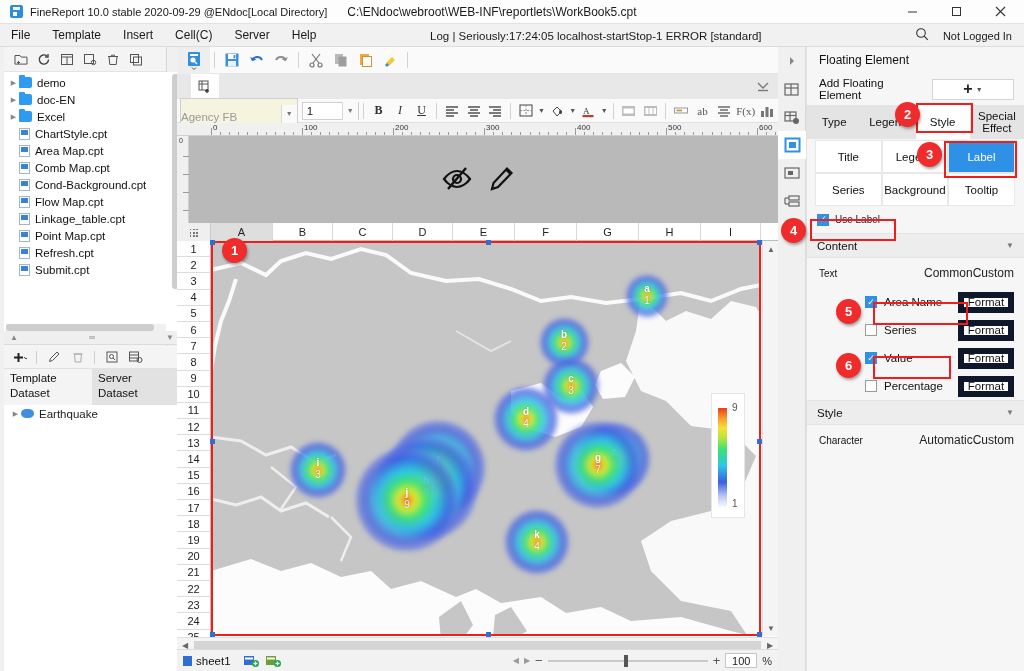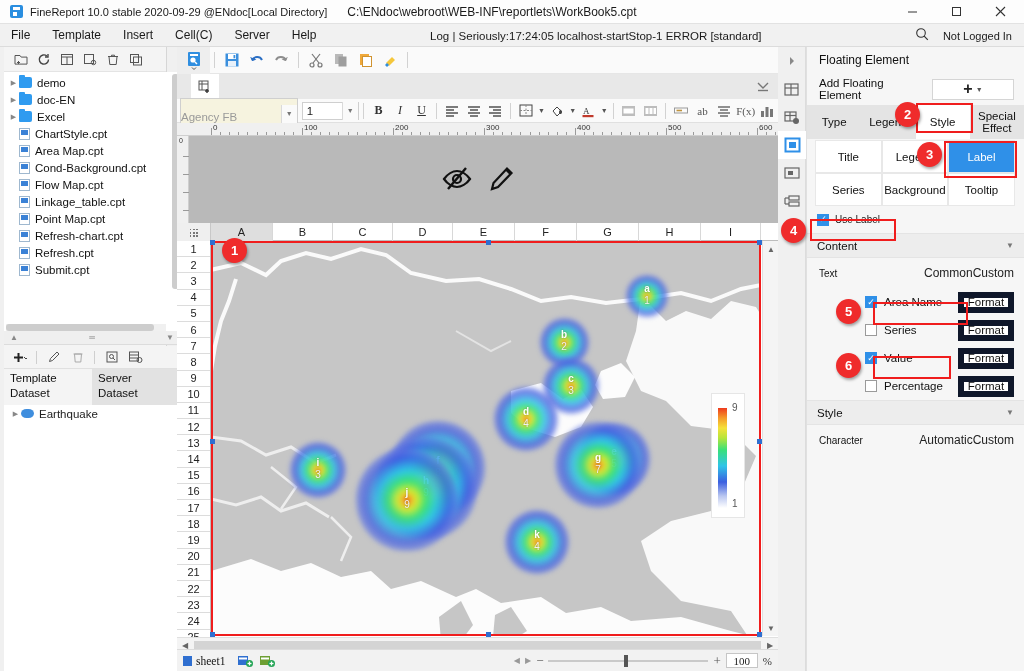--- a/index.html
+++ b/index.html
@@ -251,21 +251,21 @@
     font-size:8px; color:#666; }
   .vscroll .arr.bot { position:absolute; bottom:0; }
   .hscroll { position:absolute; left:0; bottom:0; right:0; height:16px; background:#f4f4f4;
     border-top:1px solid #e0e0e0; display:flex; align-items:center; }
   .hscroll .arr { width:16px; height:16px; display:flex; align-items:center; justify-content:center;
     font-size:8px; color:#666; }
   .hscroll .thumb { flex:1; height:10px; background:#d4d4d4; margin:0 1px; }
 
   .statusbar {
     position:absolute; left:0; bottom:0; width:601px; height:22px; background:#f2f2f2;
-    border-top:1px solid #dcdcdc; display:flex; align-items:center; padding:0 6px;font-family:Liberation Serif, serif;
+    border-top:1px solid #dcdcdc; display:flex; align-items:center; padding:0 6px;
   }
   .sheettab { display:flex; align-items:center; gap:4px; font-size:11.5px; color:#111; }
   .sheettab .ic { width:9px; height:10px; background:#2f6fd0; }
   .addsheet { width:17px; height:14px; position:relative; margin-left:12px; }
   .zoomwrap { margin-left:auto; display:flex; align-items:center; gap:5px; }
   .zoom-arrow { color:#999; font-size:8px; }
   .slider { width:160px; height:12px; position:relative; }
   .slider .track { position:absolute; left:0; top:5px; width:160px; height:2px; background:#c9c9c9; }
   .slider .knob { position:absolute; left:76px; top:0; width:4px; height:12px; background:#555; }
   .zoomval { width:32px; height:15px; border:1px solid #c6c6c6; background:#fff; font-size:11px;
@@ -447,37 +447,37 @@
         <div class="tree-row">
           <span class="file-ic"></span>
           <span>ChartStyle.cpt</span>
         </div>
         <div class="tree-row">
           <span class="file-ic"></span>
           <span>Area Map.cpt</span>
         </div>
         <div class="tree-row">
           <span class="file-ic"></span>
+          <span>Comb Map.cpt</span>
+        </div>
+        <div class="tree-row">
+          <span class="file-ic"></span>
           <span>Cond-Background.cpt</span>
         </div>
         <div class="tree-row">
           <span class="file-ic"></span>
           <span>Flow Map.cpt</span>
         </div>
         <div class="tree-row">
           <span class="file-ic"></span>
           <span>Linkage_table.cpt</span>
         </div>
         <div class="tree-row">
           <span class="file-ic"></span>
           <span>Point Map.cpt</span>
-        </div>
-        <div class="tree-row">
-          <span class="file-ic"></span>
-          <span>Refresh-chart.cpt</span>
         </div>
         <div class="tree-row">
           <span class="file-ic"></span>
           <span>Refresh.cpt</span>
         </div>
         <div class="tree-row">
           <span class="file-ic"></span>
           <span>Submit.cpt</span>
         </div>
       </div>

